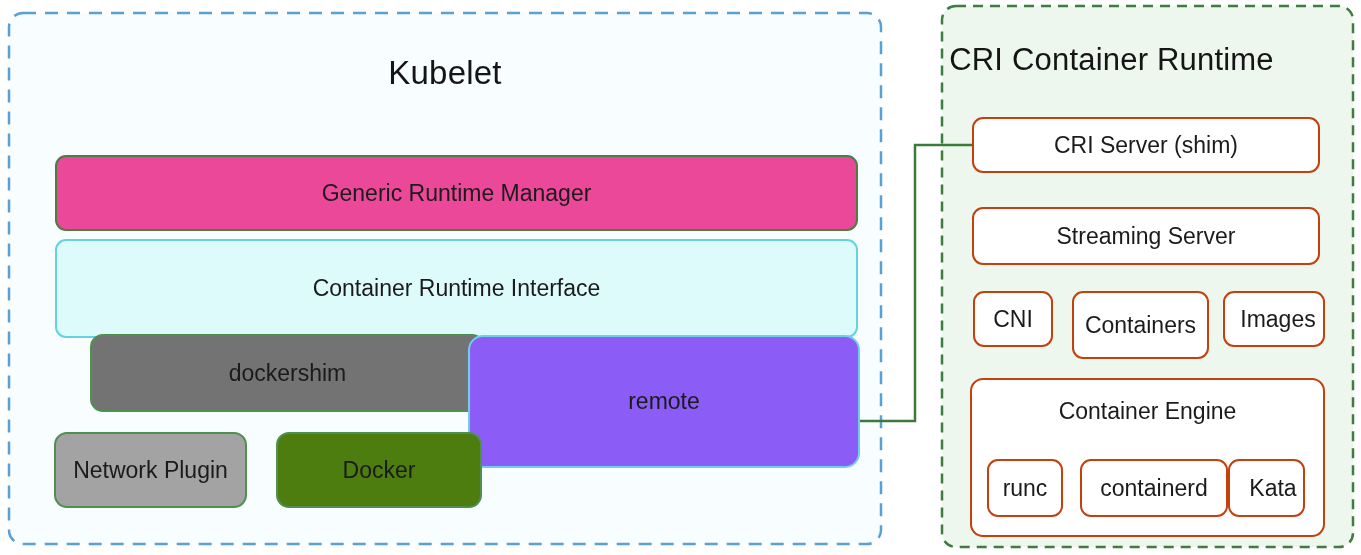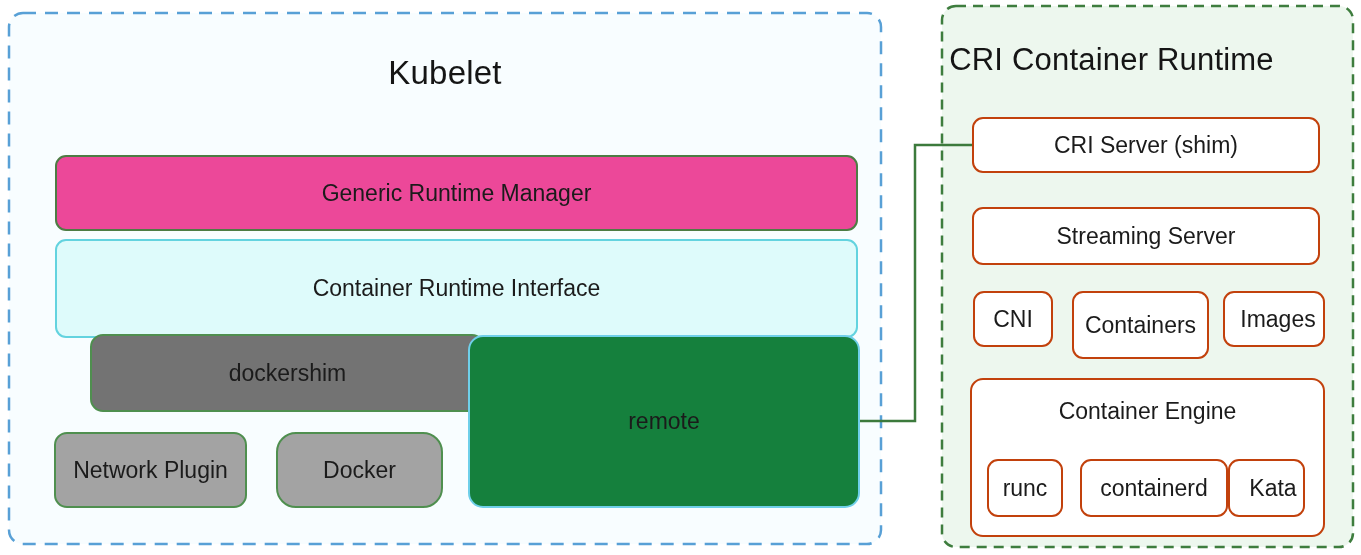--- a/index.html
+++ b/index.html
@@ -54,30 +54,30 @@
   }
   .box-cri-interface {
     left: 55px; top: 239px; width: 803px; height: 99px;
     background: #defbfb; border-color: #63d3df;
   }
   .box-dockershim {
     left: 54px; top: 334px; width: 395px; height: 78px;
     background: #737373; border-color: #4f8f4f; border-radius: 13px; margin-left: 36px;
   }
   .box-remote {
-    left: 468px; top: 335px; width: 392px; height: 173px;
-    background: #15803d; border-color: #6fcfe9; border-radius: 15px;
+    left: 468px; top: 335px; width: 392px; height: 133px;
+    background: #8b5cf6; border-color: #6fcfe9; border-radius: 15px;
   }
   .box-network-plugin {
     left: 54px; top: 432px; width: 193px; height: 76px;
     background: #a3a3a3; border-color: #4f8f4f; border-radius: 13px;
   }
   .box-docker {
-    left: 276px; top: 432px; width: 167px; height: 76px;
-    background: #a3a3a3; border-color: #4f8f4f; border-radius: 20px;
+    left: 276px; top: 432px; width: 206px; height: 76px;
+    background: #4d7c0f; border-color: #4f8f4f; border-radius: 13px;
   }
   
   .box-cri-server        { left: 972px;  top: 117px; width: 348px; height: 56px; }
   .box-streaming-server  { left: 972px;  top: 207px; width: 348px; height: 58px; }
   .box-cni               { left: 973px;  top: 291px; width: 80px;  height: 56px; }
   .box-containers        { left: 1072px; top: 291px; width: 137px; height: 68px; }
   .box-images            { left: 1223px; top: 291px; width: 102px; height: 56px; padding-left: 8px; }
   .box-container-engine  {
     left: 970px; top: 378px; width: 355px; height: 159px;
     align-items: flex-start; border-radius: 13px;

